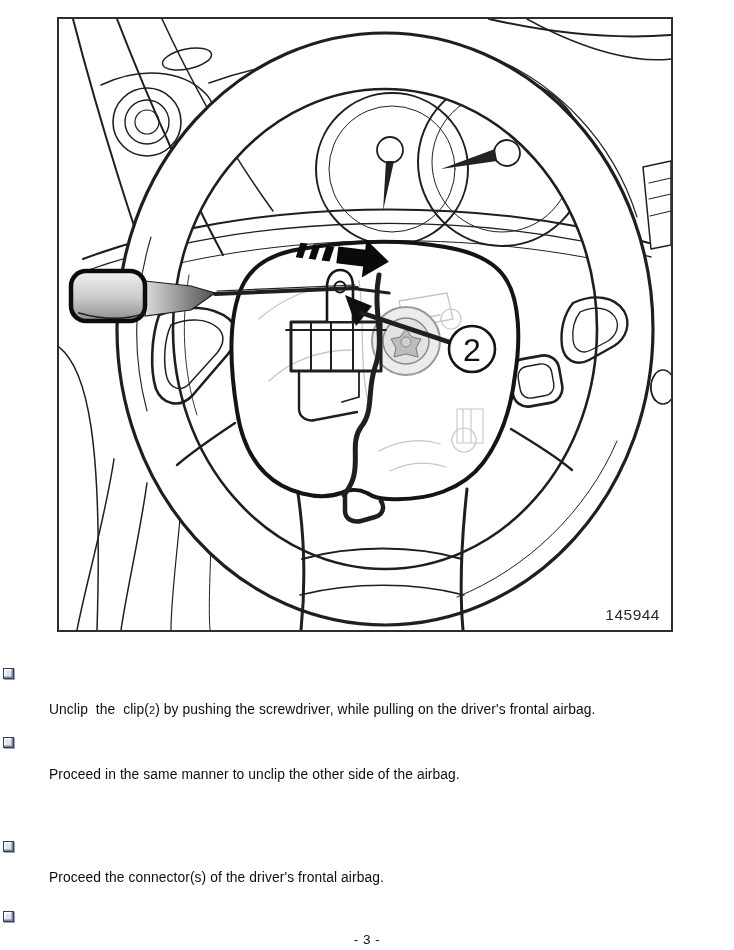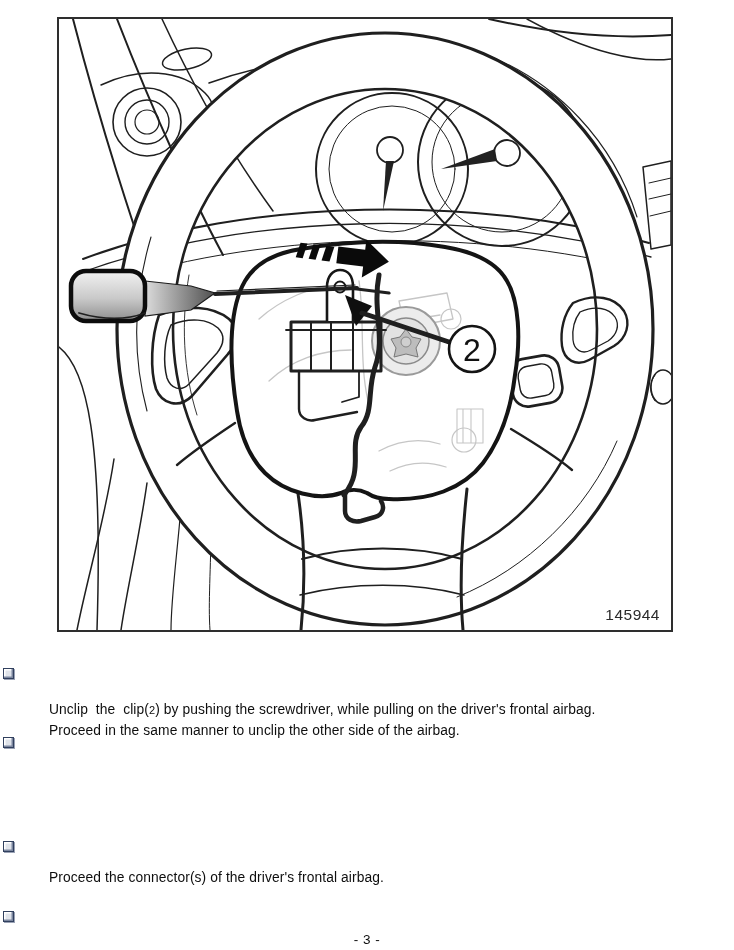--- a/index.html
+++ b/index.html
@@ -168,20 +168,20 @@
     </g>
 
     <text x="601" y="601" text-anchor="end" font-size="15.5" fill="#2a2a2a" letter-spacing="0.5">145944</text>
   </svg>
 </figure>
 
 <div class="bullet" style="left:3px;top:668px;"></div>
 <p class="para" style="top:701px;text-align:right;"><span>Unclip  the  clip(</span><span class="ref">2</span><span>) by pushing the screwdriver, while pulling on the driver's frontal airbag.</span></p>
 
 <div class="bullet" style="left:3px;top:737px;"></div>
-<p class="para" style="top:722px;">Proceed in the same manner to unclip the other side of the airbag.</p>
+<p class="para" style="top:766px;">Proceed in the same manner to unclip the other side of the airbag.</p>
 
 <div class="bullet" style="left:3px;top:841px;"></div>
 <p class="para" style="top:869px;">Proceed the connector(s) of the driver's frontal airbag.</p>
 
 <div class="bullet" style="left:3px;top:911px;"></div>
 
 <div class="footer">- 3 -</div>
 
 </body></html>

